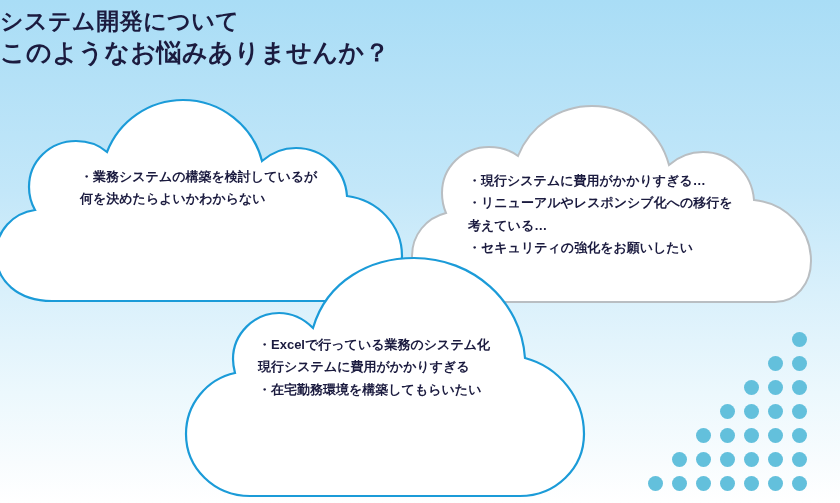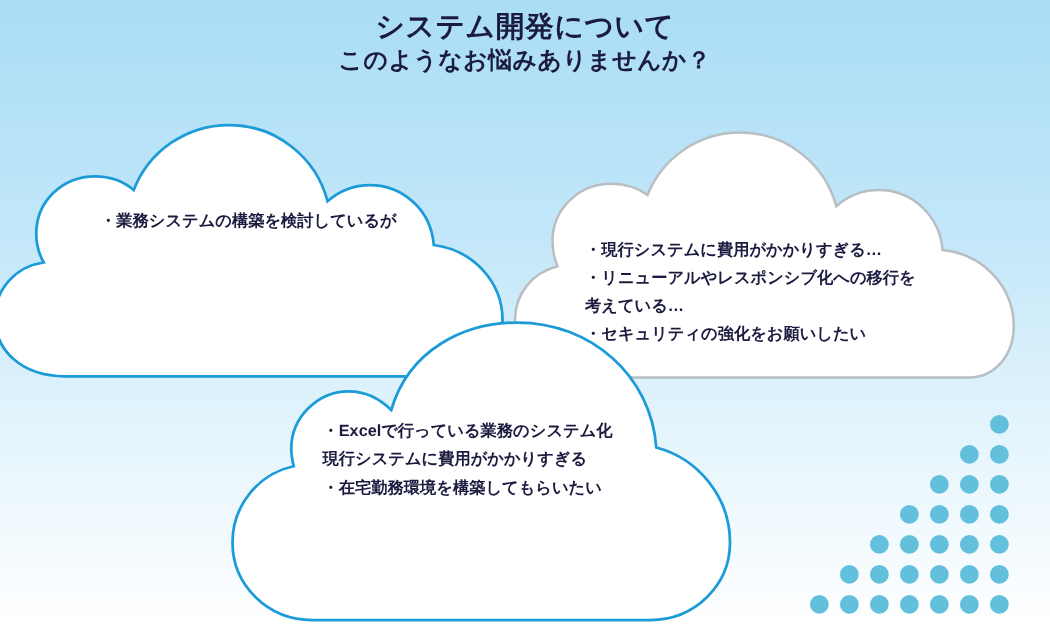--- a/index.html
+++ b/index.html
@@ -25,33 +25,33 @@
         #f8fcfe 92%,
         #ffffff 100%);
   }
 
   
   .title-block {
     position: absolute;
     top: 6px;
     left: 0;
     width: 840px;
-    text-align: center;
+    text-align: left;
     z-index: 40;
     pointer-events: none;
   }
   .title-line {
     display: block;
     color: #1b1b3f;
     font-weight: bold;
     letter-spacing: 0.5px;
     line-height: 1.32;
   }
   .title-line-1 { font-size: 23px; }
-  .title-line-2 { font-size: 19px; }
+  .title-line-2 { font-size: 25px; }
 
   
   .cloud {
     position: absolute;
   }
   .cloud svg {
     display: block;
     overflow: visible;
   }
   .cloud-body-blue {
@@ -74,21 +74,21 @@
     white-space: nowrap;
   }
   .cloud-text .ln { display: block; }
 
   
   #cloud-1 { left: -18px; top: 98px; z-index: 10; }
   #cloud-1-text { left: 80px; top: 166px; z-index: 12; }
 
   
   #cloud-2 { left: 408px; top: 104px; z-index: 9; }
-  #cloud-2-text { left: 468px; top: 170px; z-index: 12; margin-top: 19px; }
+  #cloud-2-text { left: 468px; top: 170px; z-index: 12; }
 
   
   #cloud-3 { left: 178px; top: 252px; z-index: 20; }
   #cloud-3-text { left: 258px; top: 334px; z-index: 22; }
 
   
   #dot-grid {
     position: absolute;
     left: 648px;
     top: 332px;
@@ -183,20 +183,21 @@
         C 239 2 271 28 280 63
         C 289 55 301 50 314 50
         C 341 50 363 71 365 98
         C 396 102 420 127 420 158
         C 420 182 404 203 382 203
         Z"></path>
     </svg>
   </div>
   <div class="cloud-text" id="cloud-1-text">
     <span class="ln">・業務システムの構築を検討しているが</span>
+    <span class="ln">何を決めたらよいかわからない</span>
   </div>
 
   <div class="cloud" id="cloud-3">
     <svg width="415" height="250" viewBox="0 0 415 250" xmlns="http://www.w3.org/2000/svg">
       <path class="cloud-body-blue" d="
         M 72 244
         C 36 244 8 216 8 182
         C 8 152 29 127 57 121
         C 56 117 55 112 55 107
         C 55 82 76 61 101 61

